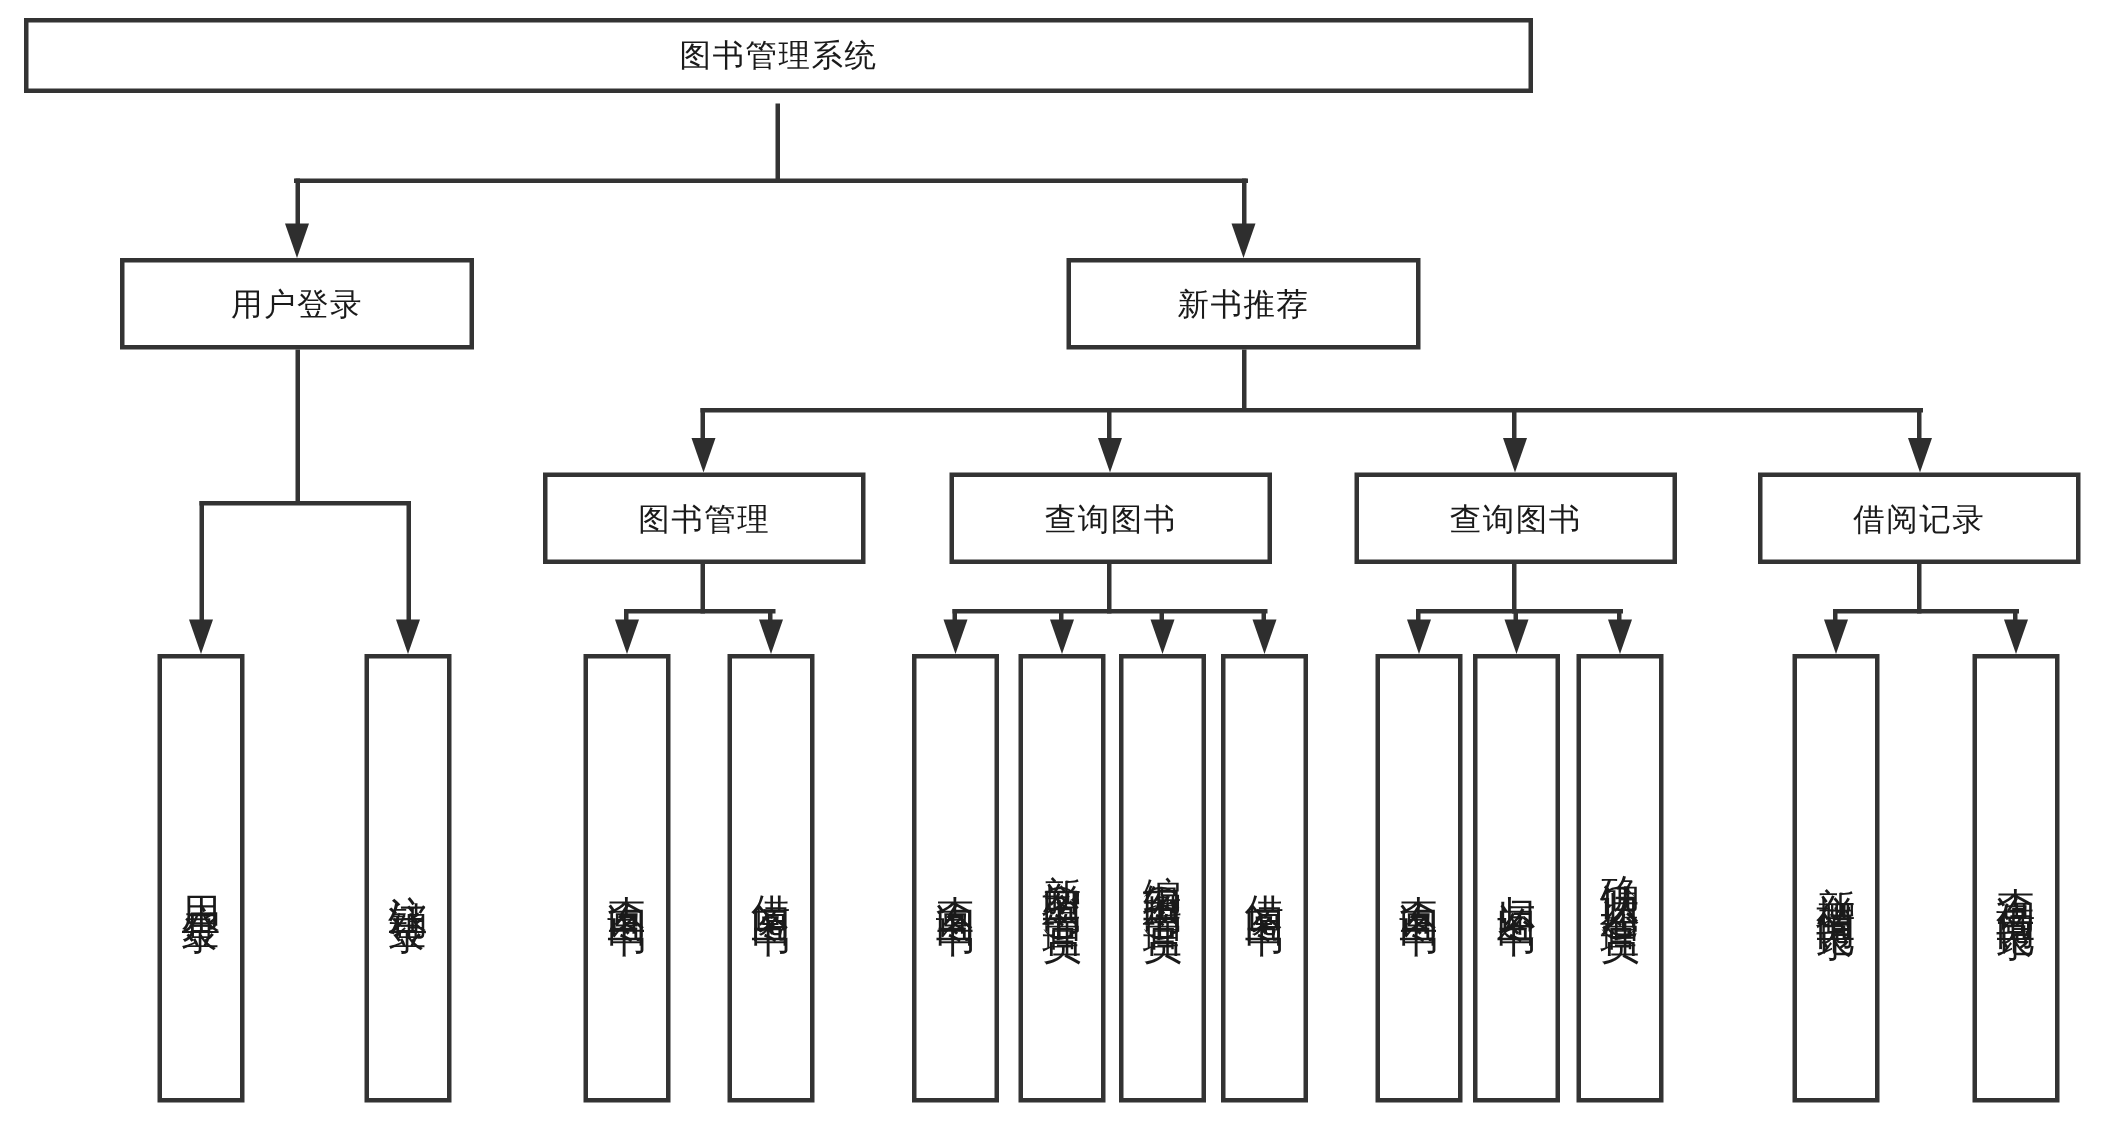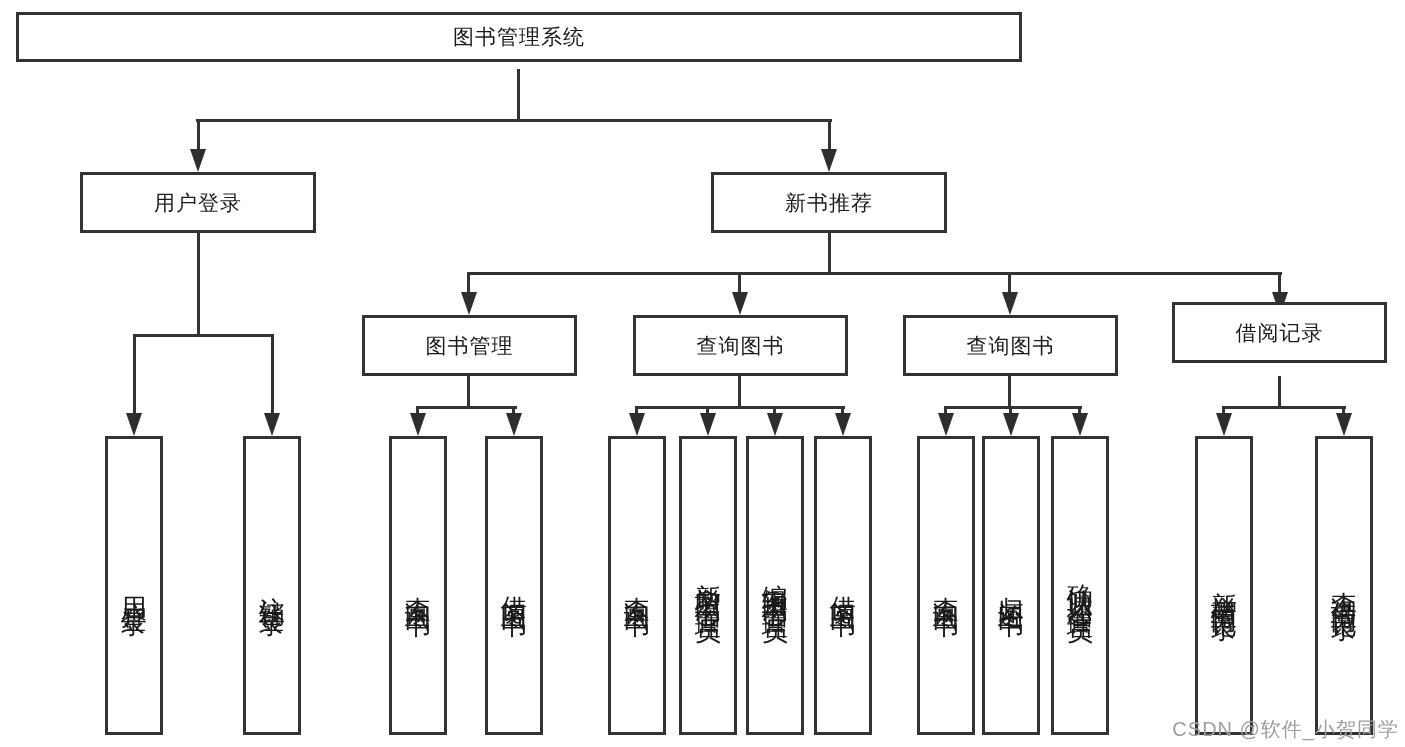--- a/index.html
+++ b/index.html
@@ -92,21 +92,21 @@
 
   <div class="box" style="left:362px; top:315px; width:215px; height:61px;">
     <span class="hlabel">图书管理</span>
   </div>
   <div class="box" style="left:633px; top:315px; width:215px; height:61px;">
     <span class="hlabel">查询图书</span>
   </div>
   <div class="box" style="left:903px; top:315px; width:215px; height:61px;">
     <span class="hlabel">查询图书</span>
   </div>
-  <div class="box" style="left:1172px; top:302px; width:215px; height:61px;">
+  <div class="box" style="left:1172px; top:315px; width:215px; height:61px;">
     <span class="hlabel">借阅记录</span>
   </div>
 
   <div class="vline" style="left:467px; top:376px; height:33px;"></div>
   <div class="hline" style="left:416px; top:406px; width:101px;"></div>
   <div class="vline" style="left:416px; top:406px; height:12px;"></div>
   <div class="arrow" style="left:410px; top:413px;"></div>
   <div class="vline" style="left:512px; top:406px; height:12px;"></div>
   <div class="arrow" style="left:506px; top:413px;"></div>
 
@@ -174,15 +174,14 @@
     <span class="vtext">确认归还（管理员）</span>
   </div>
 
   <div class="box" style="left:1195px; top:436px; width:58px; height:299px;">
     <span class="vtext">新增借阅记录</span>
   </div>
   <div class="box" style="left:1315px; top:436px; width:58px; height:299px;">
     <span class="vtext">查询借阅记录</span>
   </div>
 
-  <div class="watermark">CSDN @软件_小贺同学</div>
 
 </div>
 
 </body></html>

